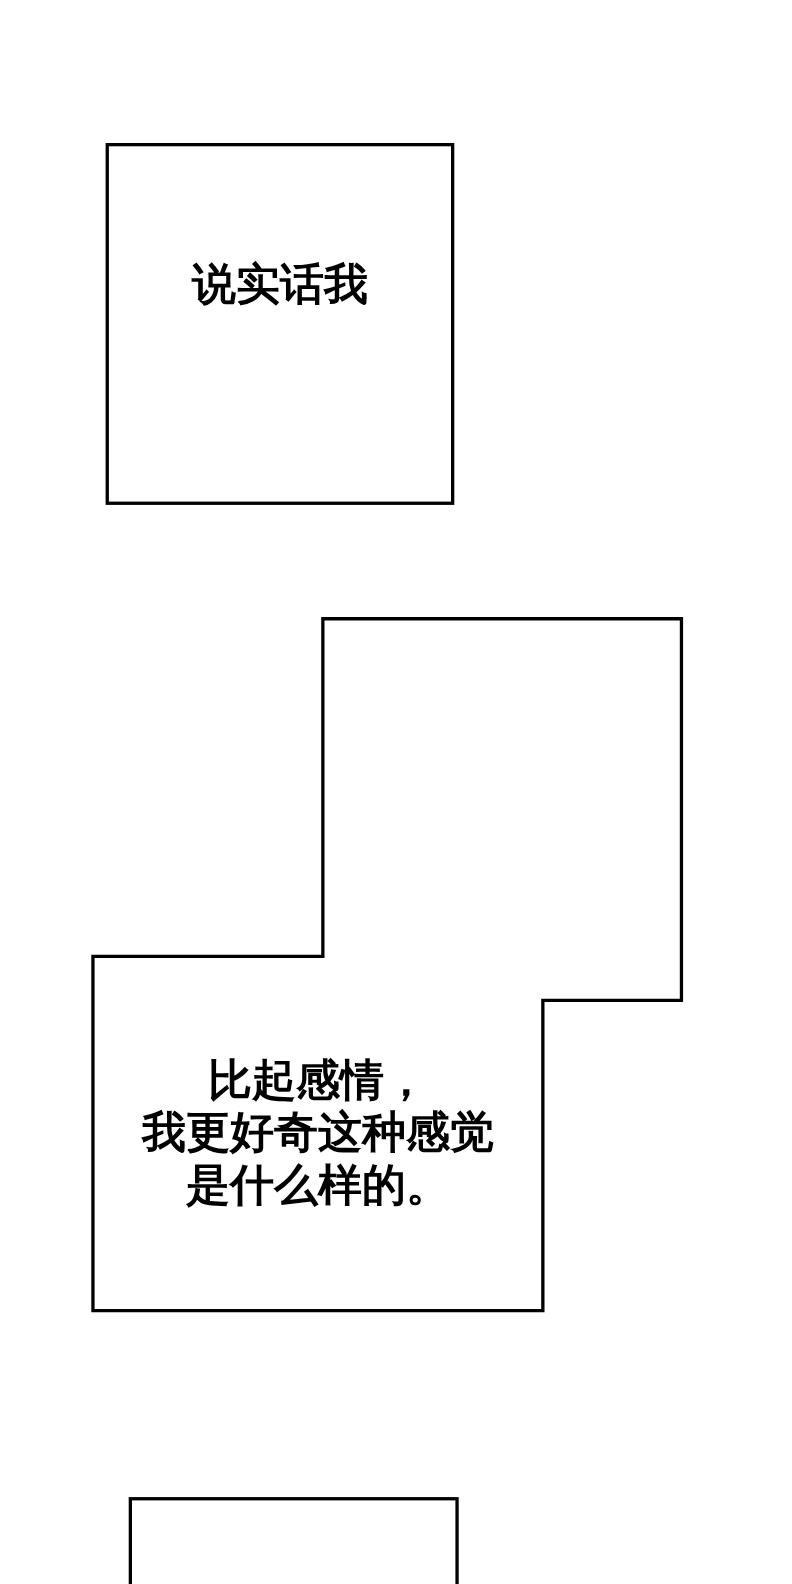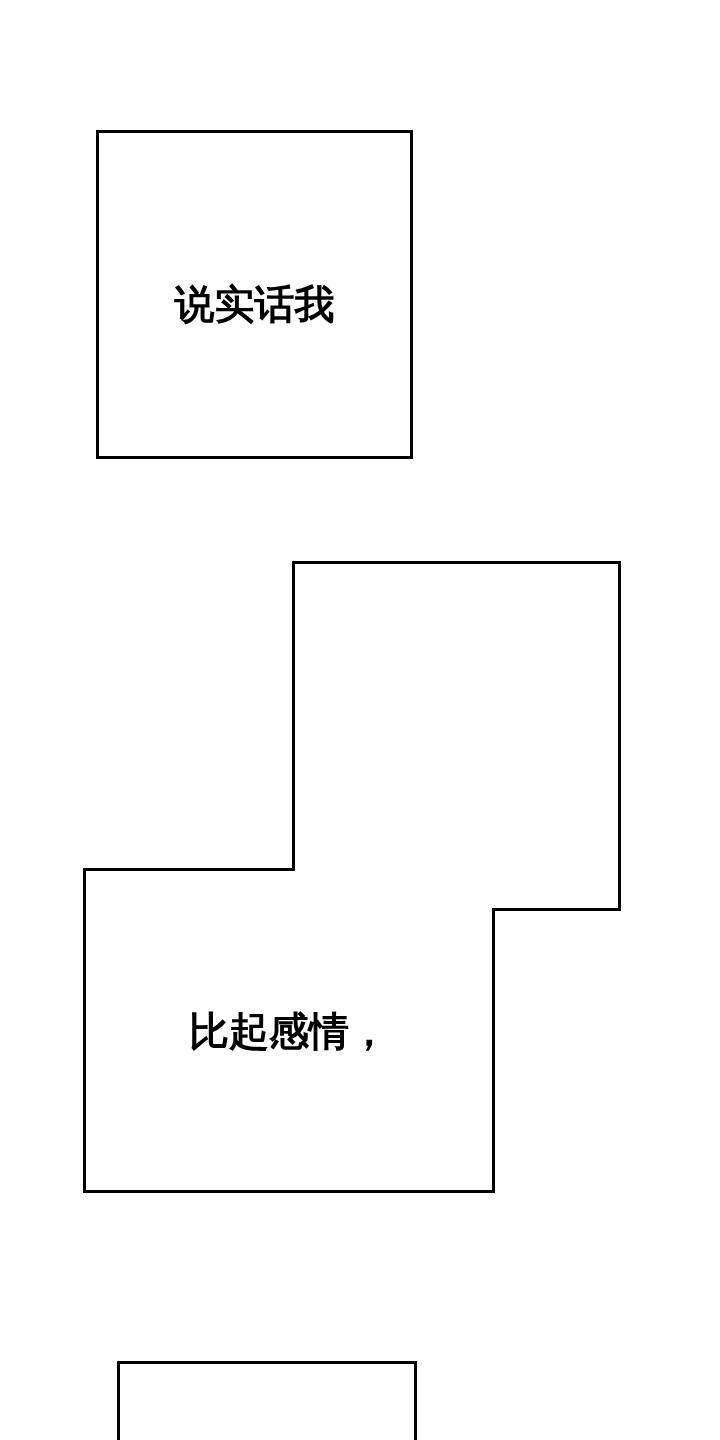--- a/index.html
+++ b/index.html
@@ -22,26 +22,25 @@
     stroke:var(--outline);
     stroke-width:3;
     stroke-linejoin:miter;
   }
   .bubble-text{
     position:absolute;
     text-align:center;
     font-weight:700;
     color:var(--text);
     white-space:nowrap;
-    margin-top:45px;
   }
   .bubble-text .line{display:block;}
   #text-1{left:96px;top:234px;width:317px;font-size:40px;line-height:50px;}
   #text-2{left:292px;top:688px;width:329px;font-size:38px;line-height:47px;}
-  #text-3{left:83px;top:962px;width:412px;font-size:40px;line-height:48px;}
+  #text-3{left:83px;top:962px;width:412px;font-size:40px;line-height:48px;font-family:Liberation Mono, monospace;}
 </style>
 </head>
 <body>
 
 <div class="canvas">
 
   <svg class="art" width="720" height="1440" viewBox="0 0 720 1440">
 
     <rect class="shape" x="97.5" y="131.5" width="314" height="326"></rect>
 
@@ -52,17 +51,19 @@
 
   <div class="bubble-text" id="text-1">
     <span class="line">说实话我</span>
   </div>
 
   <div class="bubble-text" id="text-2">
   </div>
 
   <div class="bubble-text" id="text-3">
     <span class="line">比起感情，</span>
+    <span class="line">我更好奇这种感觉</span>
+    <span class="line">是什么样的。</span>
   </div>
 
   <div></div>
 
 </div>
 
 </body></html>

